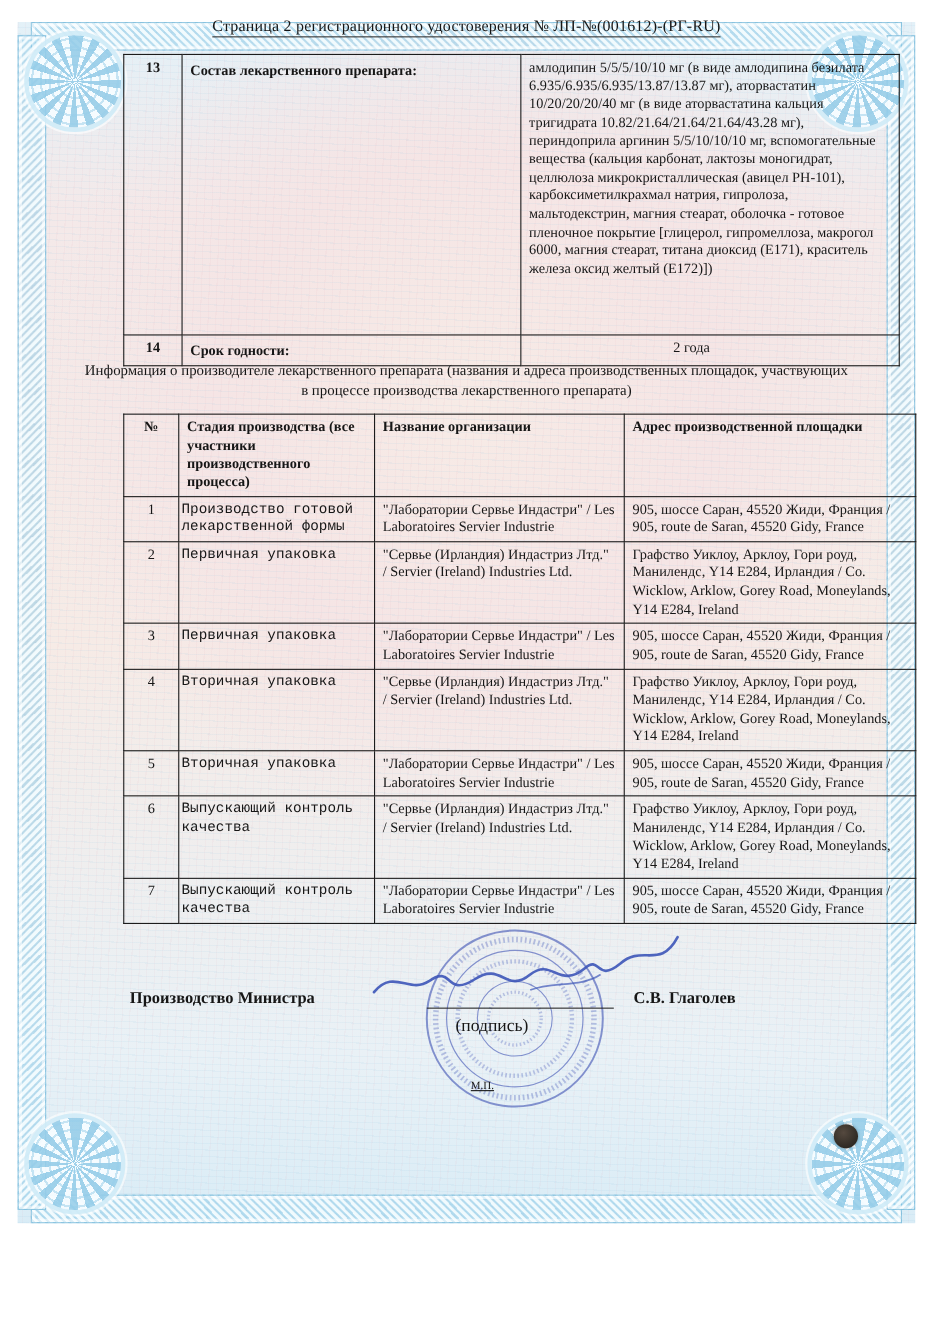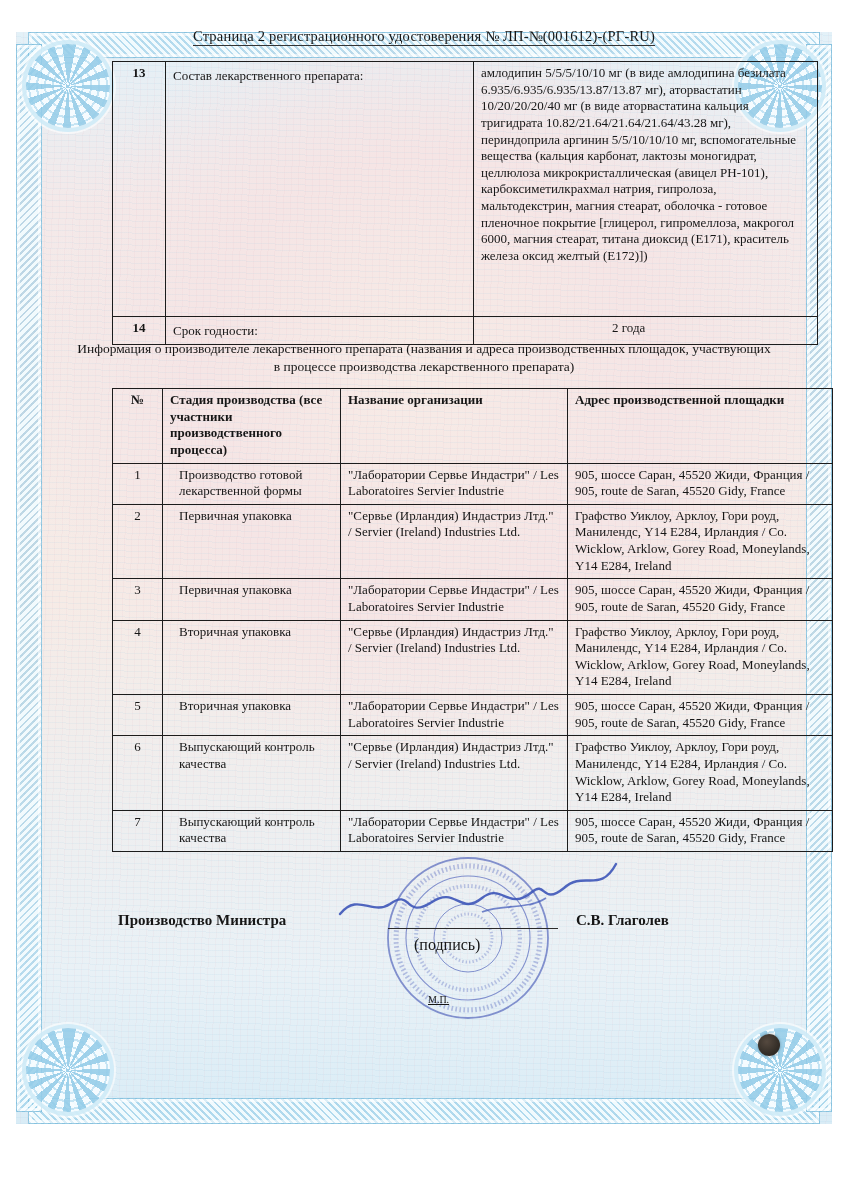--- a/index.html
+++ b/index.html
@@ -1,19 +1,19 @@
 <!DOCTYPE html>
 <html><head>
 <meta charset="utf-8">
 <style>
   html,body { margin:0; padding:0; background:#ffffff; }
   .page {
     position: relative;
     width: 848px; height: 1124px;
-    margin: 16px auto;
+    margin: 4px auto;
     background: #ffffff;
     overflow: hidden;
     font-family: "Liberation Serif", serif;
     color: #161616;
   }
   
   .bg {
     position:absolute; inset:16px;
     background:
       radial-gradient(ellipse 62% 46% at 50% 32%, #f7ebe6 0%, #f5e5e5 45%, rgba(245,229,231,0) 78%),
@@ -67,38 +67,38 @@
   td, th {
     border:1px solid #1c1c1c;
     vertical-align: top;
     font-size:13px; line-height:1.28;
     padding:3px 7px 4px 7px;
     word-wrap: break-word;
   }
 
   .props { position:absolute; top:45px; left:112px; width:660px; }
   .props .c-num   { width:38px;  text-align:center; font-weight:bold; }
-  .props .c-label { width:293px; font-weight:normal; padding-top:6px; }
+  .props .c-label { width:293px; font-weight:bold; padding-top:6px; }
   .props .c-value { width:329px; }
   .props .tall    { height:244px; }
   .props .shelf   { padding-left:138px; }
 
   .intro {
     position:absolute; top:324px; left:74px; right:74px;
     text-align:center; font-size:13.5px; line-height:1.35;
   }
 
   .mfg { position:absolute; top:372px; left:112px; width:660px; }
   .mfg th { font-weight:bold; text-align:left; }
   .mfg th.h-num { text-align:center; width:35px; }
   .mfg th.h-stage { width:163px; }
   .mfg th.h-org   { width:212px; }
   .mfg th.h-addr  { width:250px; }
   .mfg td.c-num   { text-align:center; }
-  .mfg td.c-stage { padding-left:16px; }
+  .mfg td.c-stage { padding-left:2px;font-family:Liberation Mono, monospace; }
 
   .footer-title {
     position:absolute; left:118px; top:896px;
     font-size:15px; font-weight:bold;
   }
   .sig-line {
     position:absolute; left:388px; top:894px; width:170px; height:18px;
     border-bottom:1.4px solid #2a2a2a;
   }
   .sig-caption {

